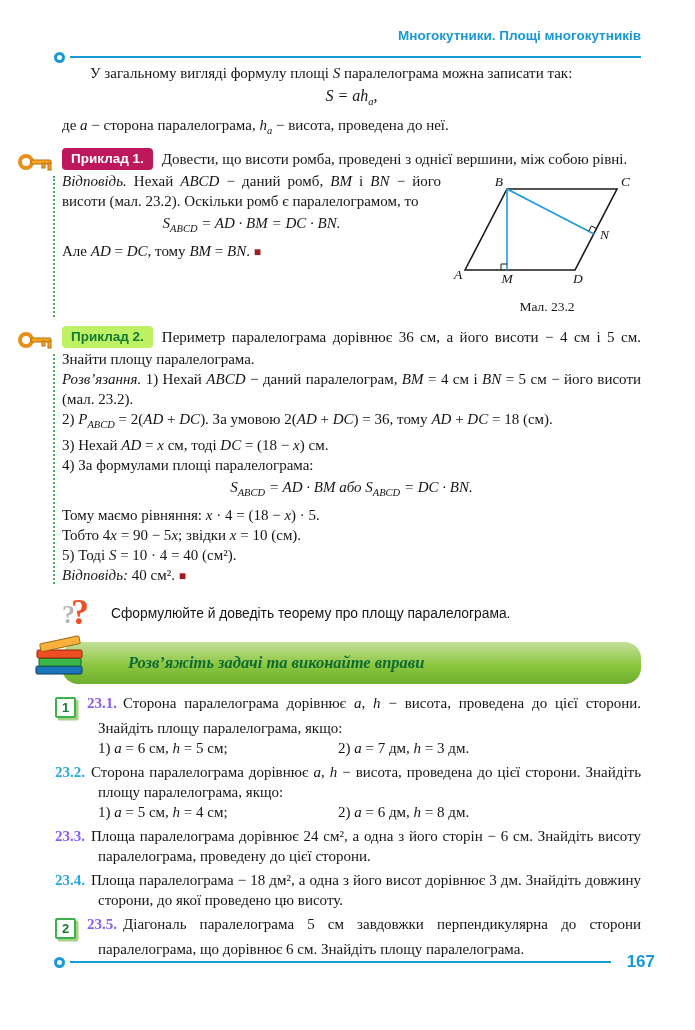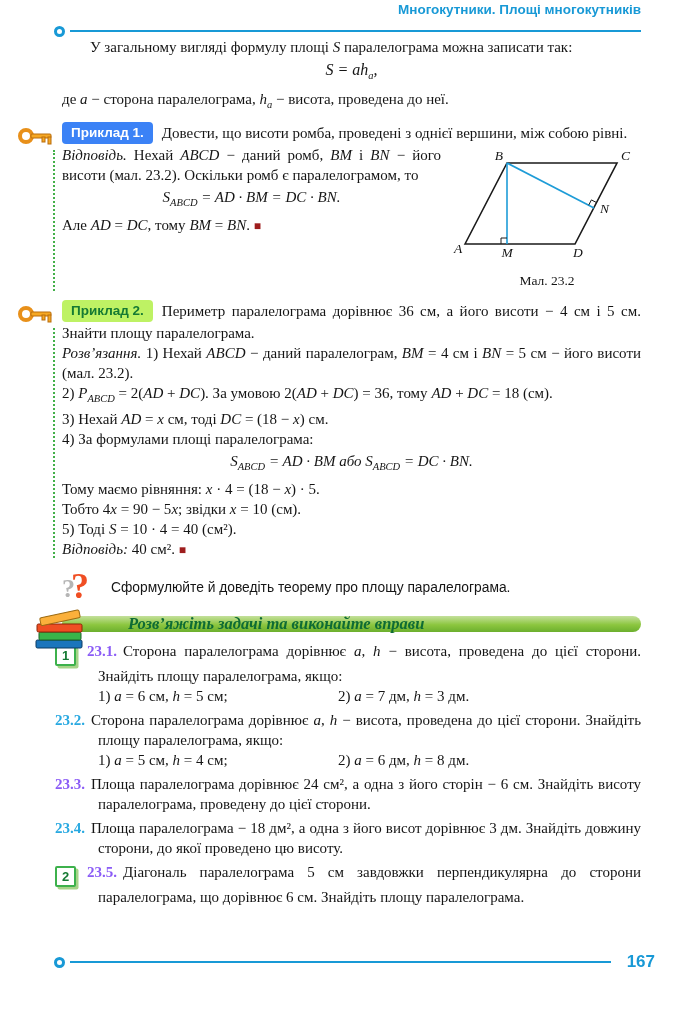--- a/index.html
+++ b/index.html
@@ -4,21 +4,21 @@
 <style>
   * { margin:0; padding:0; box-sizing:border-box; }
   html,body { background:#ffffff; }
   .page {
     width:695px; height:1030px; position:relative; background:#fff; overflow:hidden;
     font-family:"Liberation Serif", serif; font-size:15px; line-height:20px; color:#151515;
   }
   .content { margin:0 54px 0 62px; }
 
   
-  .page-header { margin:0 54px 0 54px; }
+  .page-header { margin:0 54px 0 54px; padding-top:26px; }
   .header-title { text-align:right; font-family:"Liberation Sans", sans-serif; font-weight:bold;
                   font-size:13.5px; color:#1899d6; }
   .rule-row { display:flex; align-items:center; margin-top:5px; height:12px; }
   .ring { width:11px; height:11px; border:3px solid #1899d6; border-radius:50%; background:#fff; flex:0 0 11px; }
   .rule-line { flex:1; border-top:2.5px solid #1899d6; margin-left:5px; }
   .page-footer { position:absolute; left:54px; right:40px; top:952px; display:flex; align-items:center; }
   .page-footer .rule-line { margin-left:5px; }
   .page-num { margin-left:16px; font-family:"Liberation Sans", sans-serif; font-weight:bold;
               font-size:17px; color:#1899d6; }
 
@@ -32,38 +32,38 @@
   .lbl { font-style:italic; }
   .qed { color:#9e1d1d; font-size:12px; }
 
   
   .example { position:relative; margin-top:8px; }
   .example .rail { position:absolute; left:-9px; top:27px; bottom:2px; border-left:2px dotted #43b049; }
   .key-icon { position:absolute; left:-44px; top:2px; width:36px; height:22px; }
   .badge { display:inline-block; font-family:"Liberation Sans", sans-serif; font-weight:bold;
            font-size:13.5px; line-height:17px; padding:2px 9px 3px; border-radius:4px; margin-right:9px;
            text-indent:0; position:relative; top:-1px; }
-  .badge-green { background:#3b82f6; color:#ffffff; }
+  .badge-green { background:#be185d; color:#ffffff; }
   .badge-yellow { background:#bef264; color:#157a33; }
   .clear { clear:both; }
 
   
   .fig { float:right; width:188px; margin:2px 0 2px 12px; text-align:center; }
   .fig figcaption { font-size:13.5px; margin-top:3px; }
   .fig text { font-style:italic; font-size:13.5px; fill:#151515; }
 
   
   .question { display:flex; align-items:center; gap:15px; margin-top:7px; min-height:40px; }
   .q-icon { position:relative; flex:0 0 34px; width:34px; height:40px; }
   .q-shadow { position:absolute; left:0; top:9px; font-weight:bold; font-size:26px; line-height:26px; color:#b5b5b5; }
   .q-main { position:absolute; left:9px; top:0; font-weight:bold; font-size:36px; line-height:38px; color:#f04e23; }
   .question p { font-family:"Liberation Sans", sans-serif; font-size:13.8px; line-height:17px; }
 
   
-  .banner { position:relative; margin-top:9px; height:16px; border-radius:16px;
+  .banner { position:relative; margin-top:9px; height:42px; border-radius:16px;
             background:linear-gradient(180deg,#c4e09c 0%, #8cc63f 55%, #6caf2e 100%);
             display:flex; align-items:center; padding-left:66px; }
   .banner-text { font-style:italic; font-weight:bold; font-size:16.5px; color:#0e6b34; }
   .books-icon { position:absolute; left:-34px; top:-12px; width:62px; height:48px; }
 
   
   .exercises { margin-top:9px; margin-left:-7px; }
   .ex-item { margin-bottom:4px; }
   .ex-para { padding-left:43px; text-indent:-43px; text-align:justify; }
   .ex-num { font-weight:bold; margin-right:6px; }

